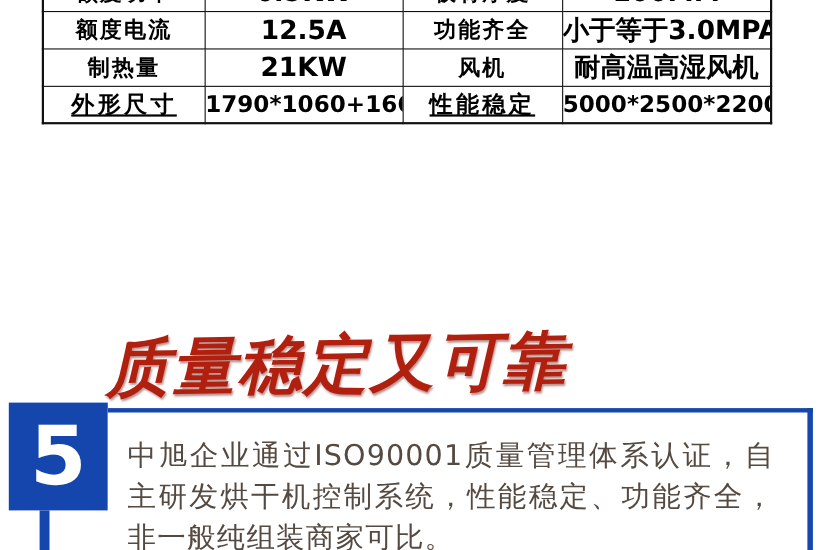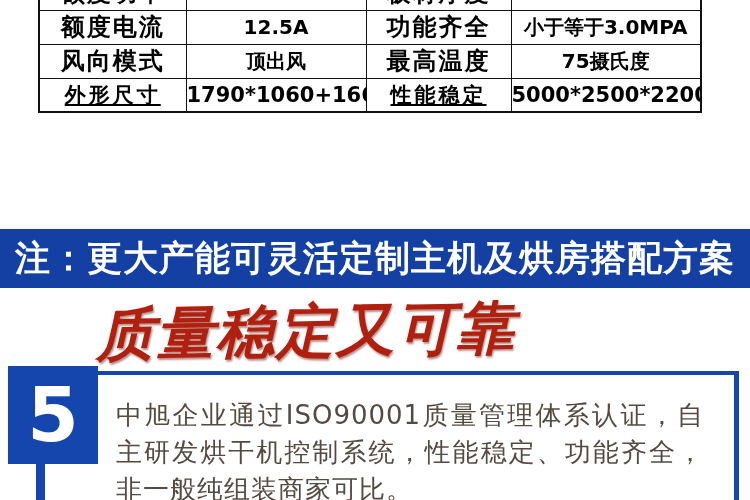--- a/index.html
+++ b/index.html
@@ -17,22 +17,22 @@
   }
   #spec-table td {
     border:1px solid #111; height:34px; text-align:center;
     color:#000; overflow:hidden; white-space:nowrap;
   }
   #spec-table { border:2px solid #111; }
   #spec-table col.c1 { width:147px; }
   #spec-table col.c2 { width:180px; }
   #spec-table col.c3 { width:145px; }
   #spec-table col.c4 { width:190px; }
-  #spec-table td.lbl { font-size:24px; font-weight:600; letter-spacing:2px; }
-  #spec-table td.val { font-size:20px; font-weight:600; letter-spacing:0; }
+  #spec-table td.lbl { font-size:20px; font-weight:600; letter-spacing:2px; }
+  #spec-table td.val { font-size:24px; font-weight:600; letter-spacing:0; }
   #spec-table tr.big td.lbl { font-size:21px; font-weight:700; letter-spacing:3px;text-decoration:underline; }
   #spec-table tr.big td.val { font-size:21px; font-weight:600; }
 
   
   #note-banner {
     position:absolute; left:0; top:229px; width:750px; height:59px;
     display:flex; align-items:center; justify-content:center;
   }
   #note-banner .txt {
     color:#fff; font-size:35px; font-weight:700; letter-spacing:1px;
@@ -90,37 +90,34 @@
           <td class="lbl">板材厚度</td>
           <td class="val">100MM</td>
         </tr>
         <tr>
           <td class="lbl">额度电流</td>
           <td class="val">12.5A</td>
           <td class="lbl">功能齐全</td>
           <td class="val">小于等于3.0MPA</td>
         </tr>
         <tr>
-          <td class="lbl">风向模式</td>
-          <td class="val">顶出风</td>
-          <td class="lbl">最高温度</td>
-          <td class="val">75摄氏度</td>
+          <td class="lbl">制热量</td>
+          <td class="val">21KW</td>
+          <td class="lbl">风机</td>
+          <td class="val">耐高温高湿风机</td>
         </tr>
         <tr class="big">
           <td class="lbl">外形尺寸</td>
           <td class="val">1790*1060+1660</td>
           <td class="lbl">性能稳定</td>
           <td class="val">5000*2500*2200</td>
         </tr>
       </tbody>
   </table>
 
-  <div id="note-banner" style="background: rgb(20, 64, 163);">
-    <span class="txt">注：更大产能可灵活定制主机及烘房搭配方案</span>
-  </div>
 
   <div id="slogan" style="color: rgb(177, 32, 15);">质量稳定又可靠</div>
 
   <div id="num-square" style="background: rgb(21, 70, 173);">
     <span class="num">5</span>
   </div>
   <div id="num-stem" style="background: rgb(21, 70, 173);"></div>
 
   <div id="feature-box" style="border-top: 4px solid rgb(21, 70, 173); border-right: 5px solid rgb(21, 70, 173);">
     <p class="para">中旭企业通过ISO90001质量管理体系认证，自主研发烘干机控制系统，性能稳定、功能齐全，非一般纯组装商家可比。</p>

